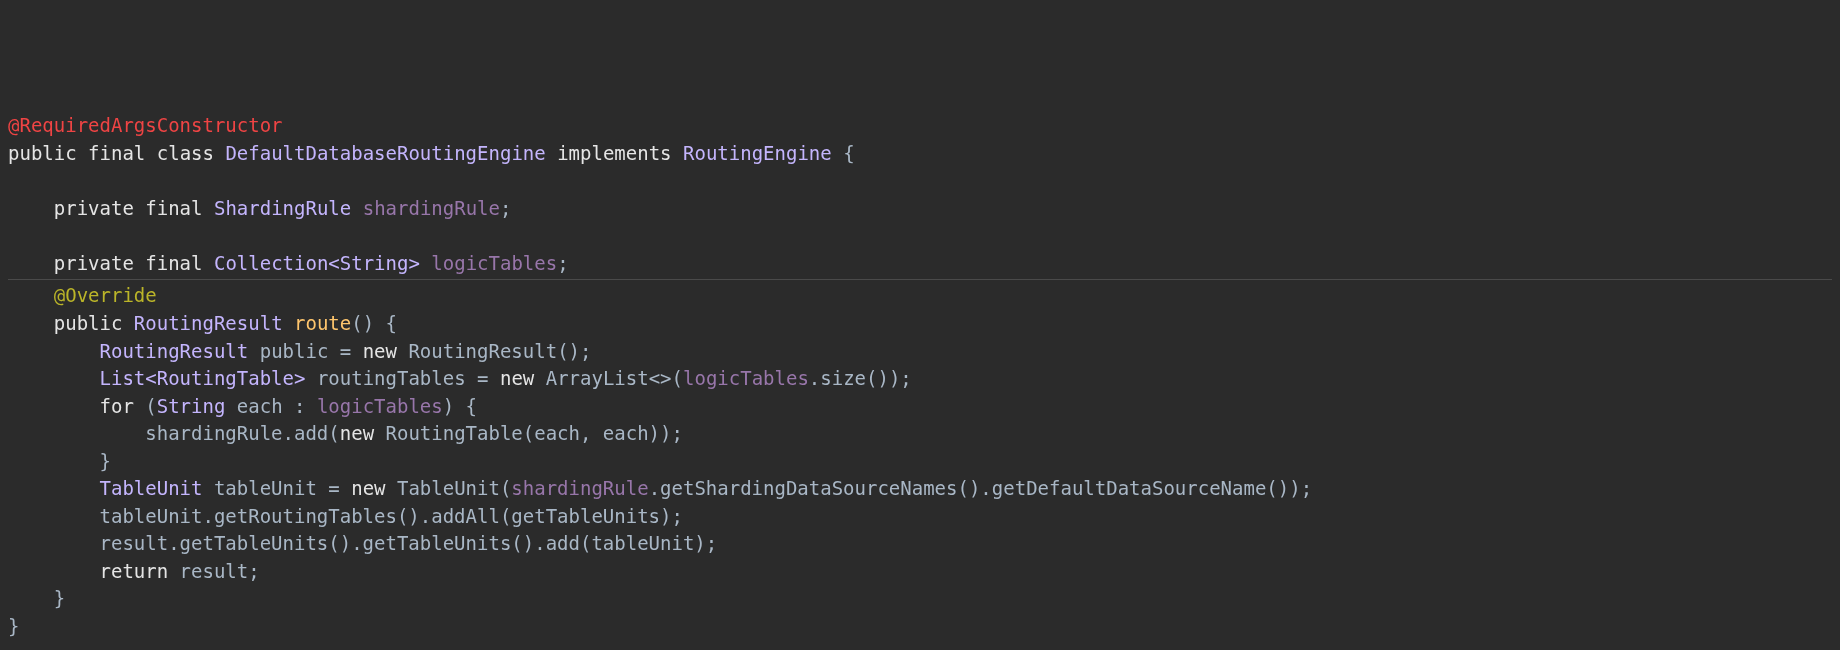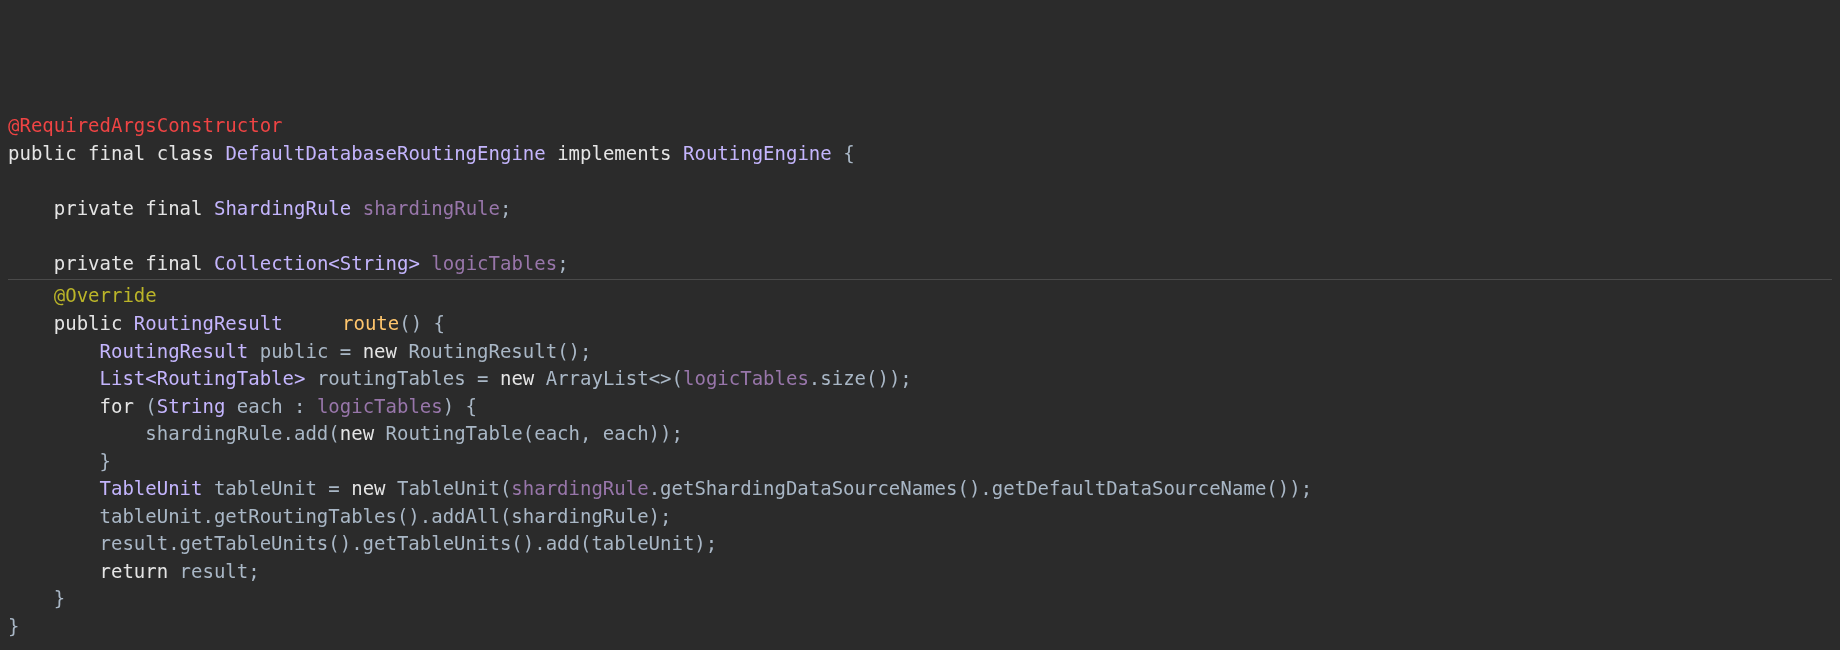--- a/index.html
+++ b/index.html
@@ -16,21 +16,21 @@
     overflow: hidden;
   }
   .separator {
     border-top: 1px solid #4a4a4a;
     margin: 2px 0;
   }
   .kw { color: #e5e5e5; }
   .annotation-lombok { color: #ef4444; }
   .annotation { color: #bbb529; }
   .field { color: #9876aa; }
-  .method-decl { color: #ffc66d; margin-left: 48px; }
+  .method-decl { color: #ffc66d; }
   .type { color: #c4b5fd; }
   .punct { color: #a9b7c6; }
 </style>
 </head>
 <body>
 
 
 
 <div><span class="annotation-lombok">@RequiredArgsConstructor</span>
 <span class="kw">public</span> <span class="kw">final</span> <span class="kw">class</span> <span class="type">DefaultDatabaseRoutingEngine</span> <span class="kw">implements</span> <span class="type">RoutingEngine</span><span class="punct"> {</span>
@@ -39,20 +39,20 @@
 
     <span class="kw">private</span> <span class="kw">final</span> <span class="type">Collection&lt;</span><span class="type">String</span><span class="type">&gt;</span> <span class="field">logicTables</span><span class="punct">;</span>
 <div class="separator"></div>    <span class="annotation">@Override</span>
     <span class="kw">public</span> <span class="type">RoutingResult</span> <span class="method-decl">route</span><span class="punct">()</span><span class="punct"> {</span>
         <span class="type">RoutingResult</span> <span>public</span><span> = </span><span class="kw">new</span><span> RoutingResult();</span>
         <span class="type">List&lt;</span><span class="type">RoutingTable</span><span class="type">&gt;</span> <span>routingTables</span><span> = </span><span class="kw">new</span><span> ArrayList&lt;&gt;(</span><span class="field">logicTables</span><span>.size());</span>
         <span class="kw">for</span><span> (</span><span class="type">String</span><span> each : </span><span class="field">logicTables</span><span>) {</span>
             <span>shardingRule.add(</span><span class="kw">new</span><span> RoutingTable(each, each));</span>
         <span>}</span>
         <span class="type">TableUnit</span><span> tableUnit = </span><span class="kw">new</span><span> TableUnit(</span><span class="field">shardingRule</span><span>.getShardingDataSourceNames().getDefaultDataSourceName());</span>
-        <span>tableUnit.getRoutingTables().addAll(shardingRule);</span>
+        <span>tableUnit.getRoutingTables().addAll(getTableUnits);</span>
         <span>result.getTableUnits().getTableUnits().add(tableUnit);</span>
         <span class="kw">return</span><span> result;</span>
     <span>}</span>
 <span>}</span></div>
 
 
 
 
 </body></html>

